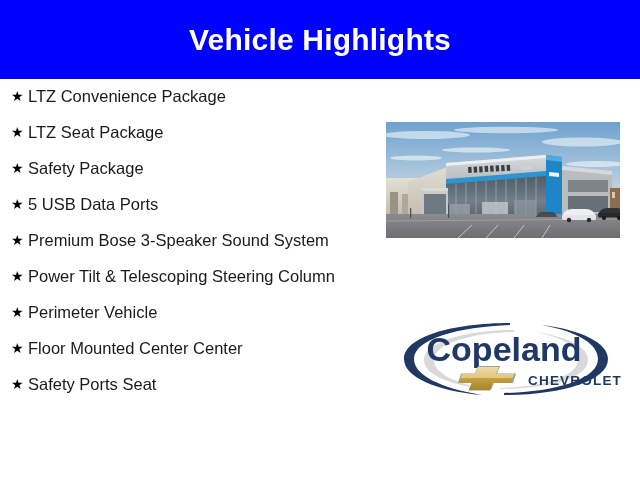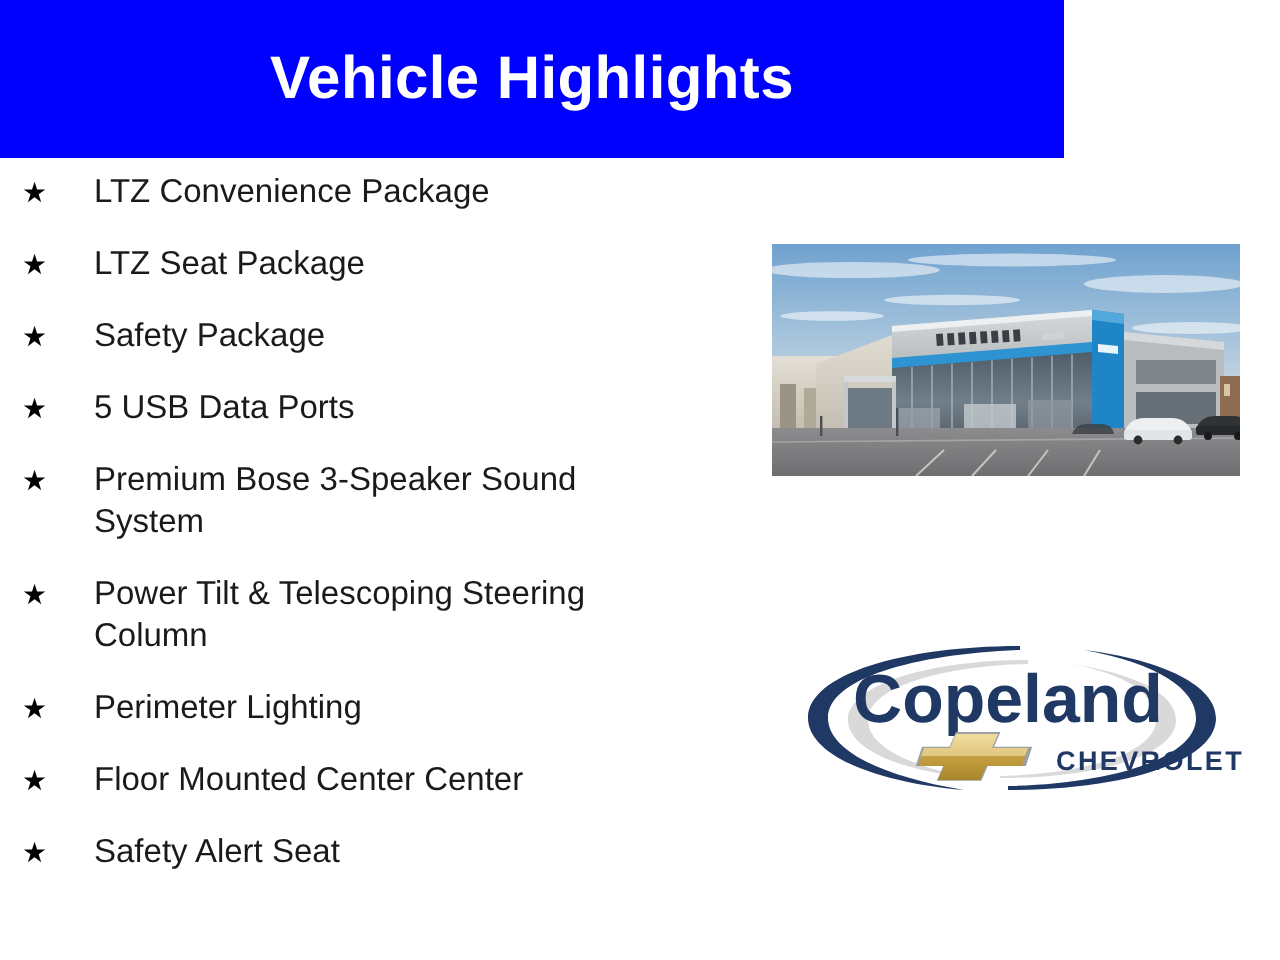--- a/index.html
+++ b/index.html
@@ -20,21 +20,21 @@
     width: 640px;
     height: 480px;
     background: #ffffff;
   }
 
   
   .header-banner {
     position: absolute;
     left: 0;
     top: 0;
-    width: 532px;
+    width: 640px;
     height: 79px;
     background: #0000ff;
     display: flex;
     align-items: center;
     justify-content: center;
     box-sizing: border-box;
   }
   .header-title {
     color: #ffffff;
     font-size: 30px;
@@ -84,21 +84,20 @@
     text-align: left;
     padding-left: 5px;
     box-sizing: border-box;
   }
   .feature-text {
     flex: 1 1 auto;
     color: #1a1a1a;
     font-size: 16.5px;
     line-height: 21px;
     font-family: "Liberation Sans", sans-serif;
-    margin-left: 19px;
   }
 
   
   .dealership-photo {
     position: absolute;
     left: 386px;
     top: 43px;
     width: 234px;
     height: 116px;
     overflow: hidden;
@@ -155,29 +154,29 @@
       <li class="feature-item">
         <span class="bullet-star">★</span>
         <span class="feature-text">Premium Bose 3-Speaker Sound System</span>
       </li>
       <li class="feature-item">
         <span class="bullet-star">★</span>
         <span class="feature-text">Power Tilt &amp; Telescoping Steering Column</span>
       </li>
       <li class="feature-item">
         <span class="bullet-star">★</span>
-        <span class="feature-text">Perimeter Lighting</span>
+        <span class="feature-text">Perimeter Vehicle</span>
       </li>
       <li class="feature-item">
         <span class="bullet-star">★</span>
         <span class="feature-text">Floor Mounted Center Center</span>
       </li>
       <li class="feature-item">
         <span class="bullet-star">★</span>
-        <span class="feature-text">Safety Alert Seat</span>
+        <span class="feature-text">Safety Ports Seat</span>
       </li>
     </ul>
 
     <div class="dealership-photo">
       <svg class="photo-svg" viewBox="0 0 234 116" preserveAspectRatio="none">
         <defs>
           <linearGradient id="skyGrad" x1="0" y1="0" x2="0" y2="1">
             <stop offset="0%" stop-color="#6FA2CF"></stop>
             <stop offset="55%" stop-color="#A7C4DC"></stop>
             <stop offset="100%" stop-color="#D8DEE2"></stop>

